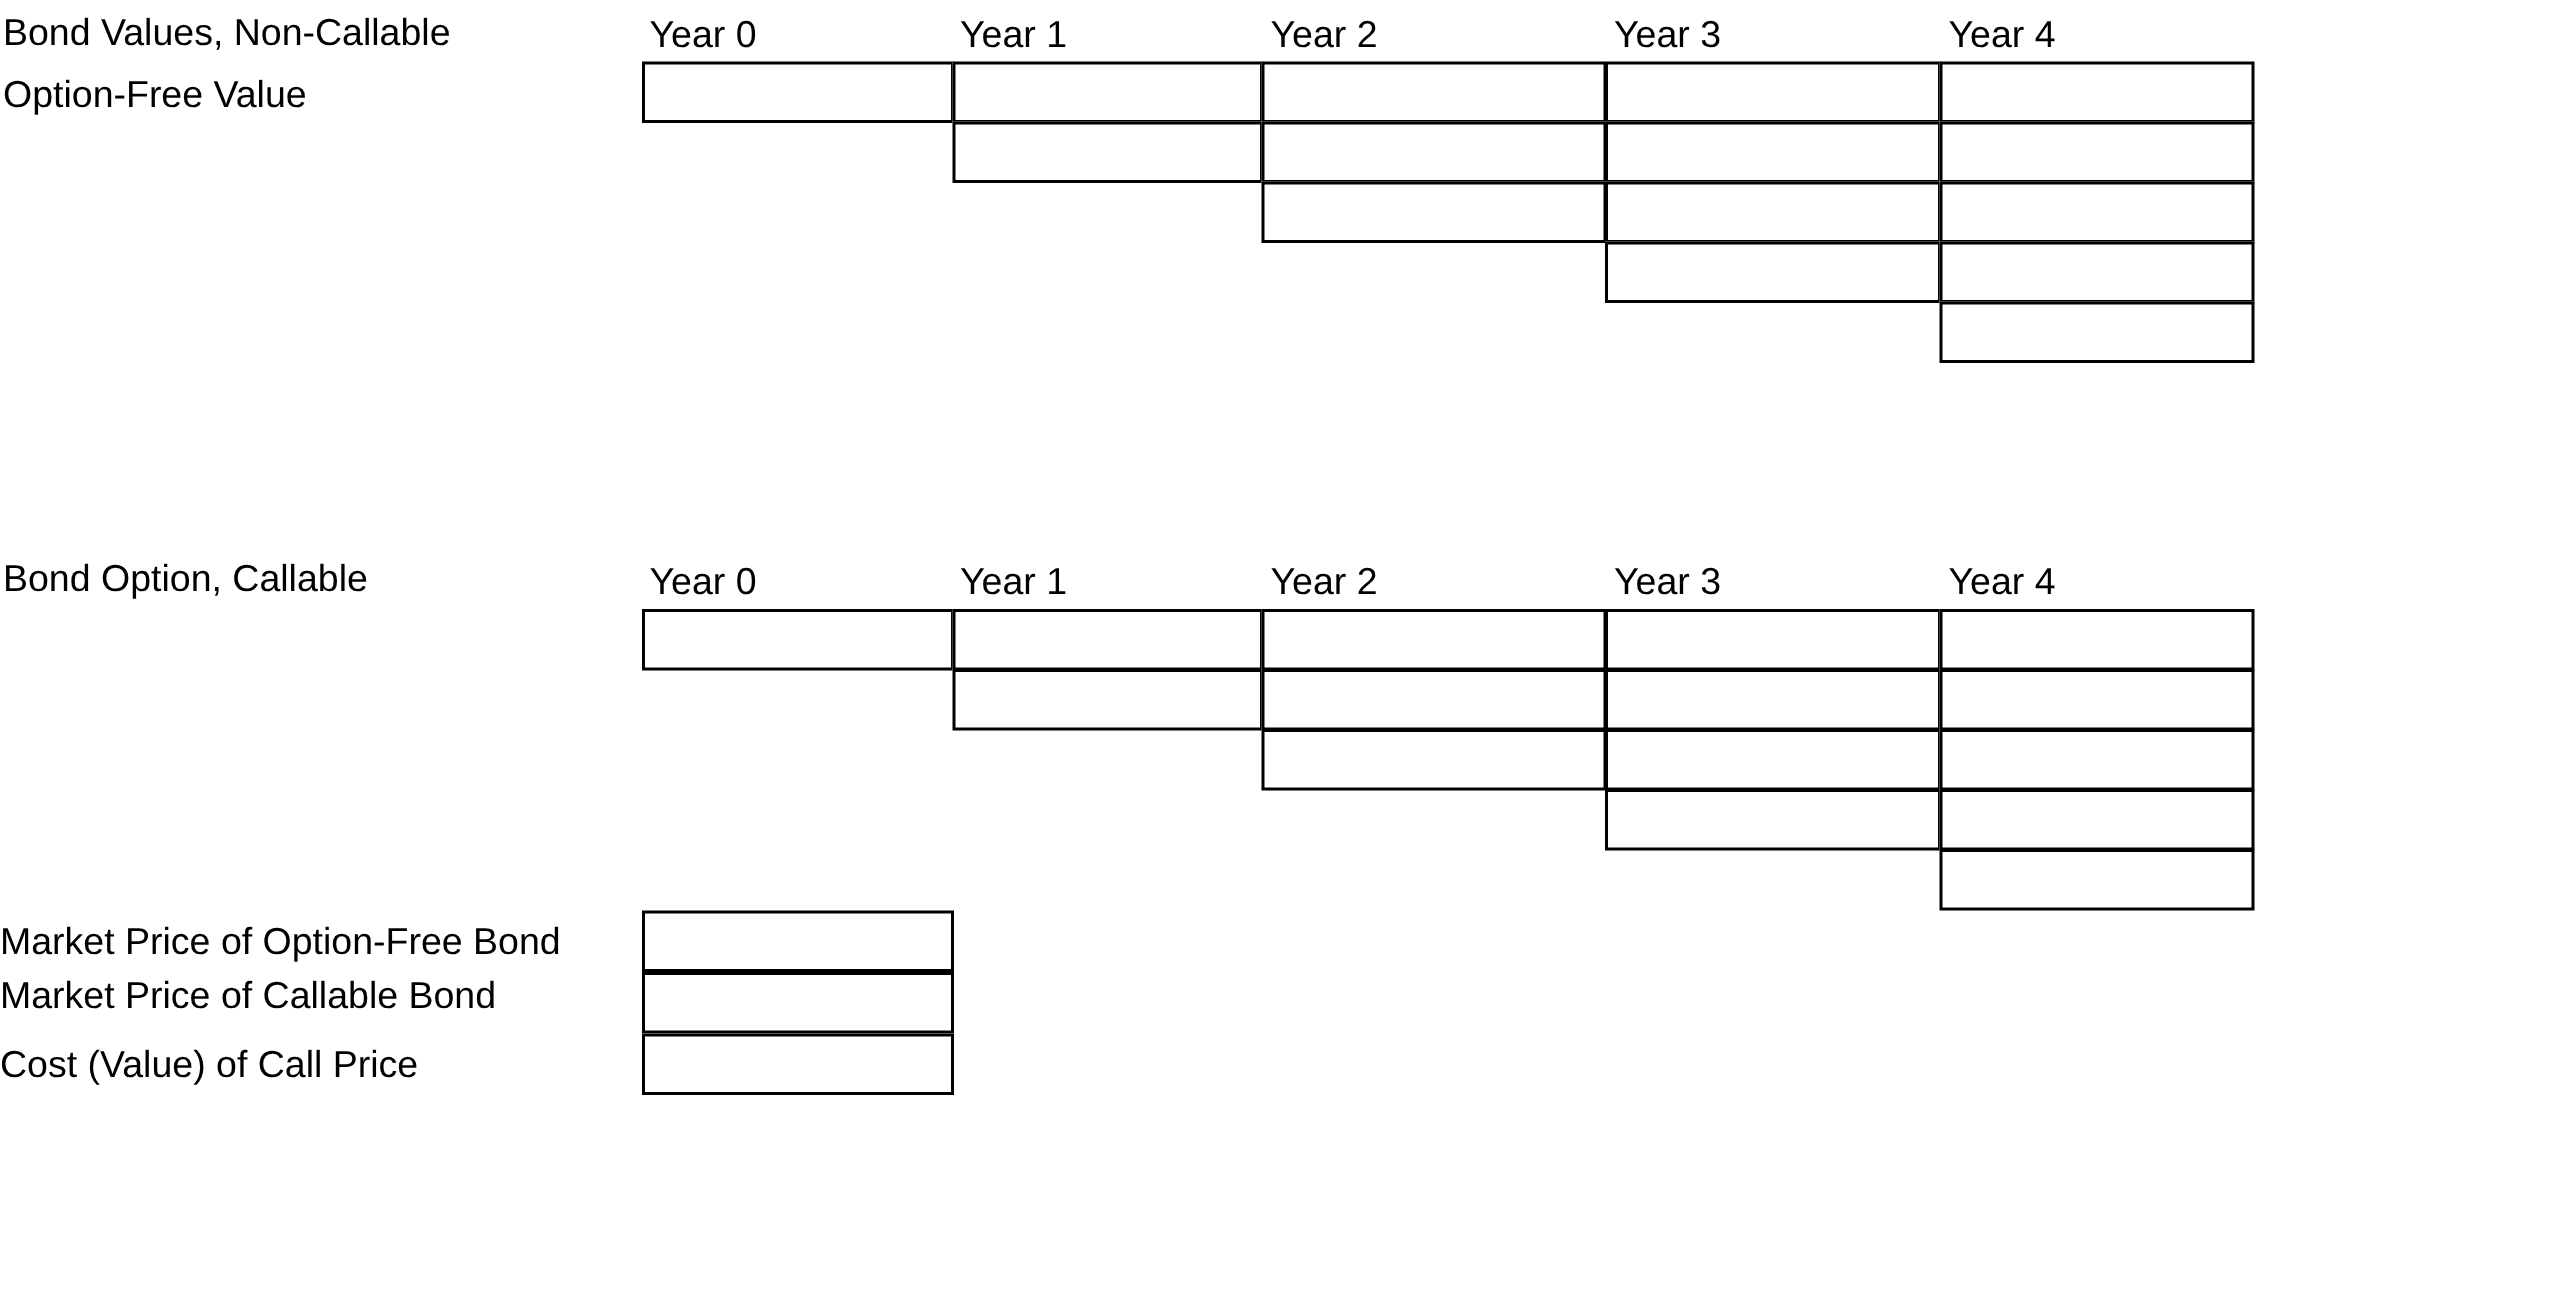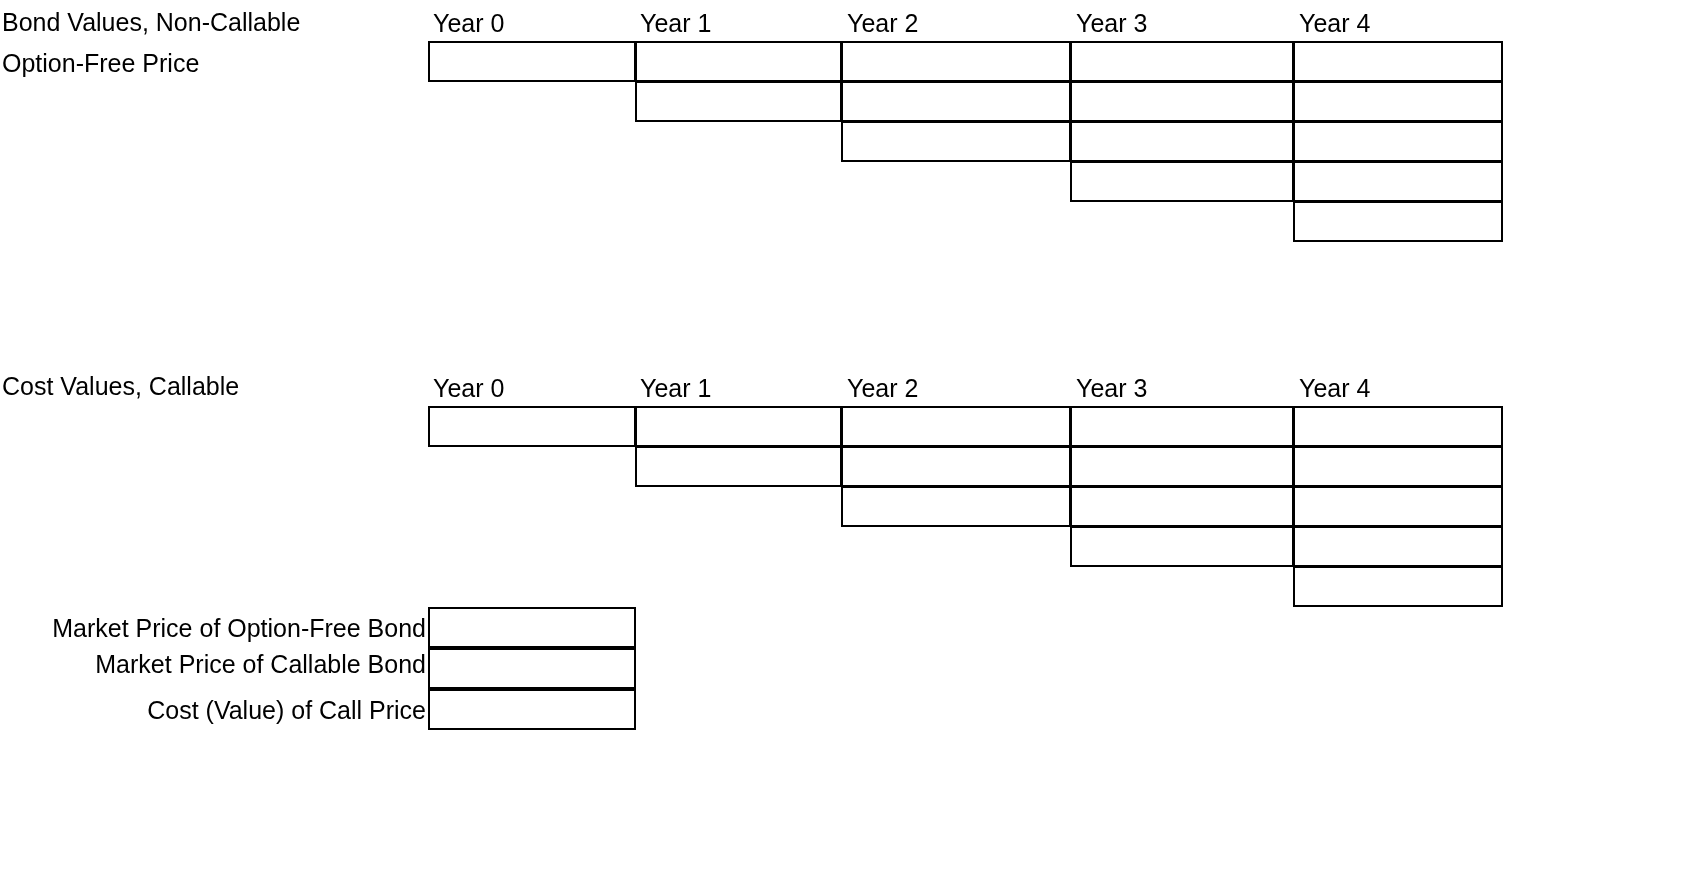--- a/index.html
+++ b/index.html
@@ -48,40 +48,40 @@
     box-sizing: border-box;
     border: 2px solid #000000;
     background: #ffffff;
   }
 
   
   .sum-label {
     position: absolute;
     font-size: 25px;
     line-height: 40px;
-    text-align: right;
+    text-align: left;
     white-space: nowrap;
     color: #000000;
   }
   .sum-box {
     position: absolute;
     box-sizing: border-box;
     border: 2px solid #000000;
     background: #ffffff;
   }
 </style>
 </head>
 <body>
 
 <div class="page">
 
   <div class="section">
 
     <div class="title-text" style="left:2px; top:0px;">Bond Values, Non-Callable</div>
-    <div class="title-text" style="left:2px; top:41px;">Option-Free Price</div>
+    <div class="title-text" style="left:2px; top:41px;">Option-Free Value</div>
 
     <div class="year-head" style="left:433px; top:8px;">Year 0</div>
     <div class="year-head" style="left:640px; top:8px;">Year 1</div>
     <div class="year-head" style="left:847px; top:8px;">Year 2</div>
     <div class="year-head" style="left:1076px; top:8px;">Year 3</div>
     <div class="year-head" style="left:1299px; top:8px;">Year 4</div>
 
     <div class="cell" style="left:428px; top:41px; width:208px; height:41px;"></div>
 
     <div class="cell" style="left:635px; top:41px; width:207px; height:41px;"></div>
@@ -98,21 +98,21 @@
 
     <div class="cell" style="left:1293px; top:41px; width:210px; height:41px;"></div>
     <div class="cell" style="left:1293px; top:81px; width:210px; height:41px;"></div>
     <div class="cell" style="left:1293px; top:121px; width:210px; height:41px;"></div>
     <div class="cell" style="left:1293px; top:161px; width:210px; height:41px;"></div>
     <div class="cell" style="left:1293px; top:201px; width:210px; height:41px;"></div>
   </div>
 
   <div class="section">
 
-    <div class="title-text" style="left:2px; top:364px;">Cost Values, Callable</div>
+    <div class="title-text" style="left:2px; top:364px;">Bond Option, Callable</div>
 
     <div class="year-head" style="left:433px; top:373px;">Year 0</div>
     <div class="year-head" style="left:640px; top:373px;">Year 1</div>
     <div class="year-head" style="left:847px; top:373px;">Year 2</div>
     <div class="year-head" style="left:1076px; top:373px;">Year 3</div>
     <div class="year-head" style="left:1299px; top:373px;">Year 4</div>
 
     <div class="cell" style="left:428px; top:406px; width:208px; height:41px;"></div>
 
     <div class="cell" style="left:635px; top:406px; width:207px; height:41px;"></div>

